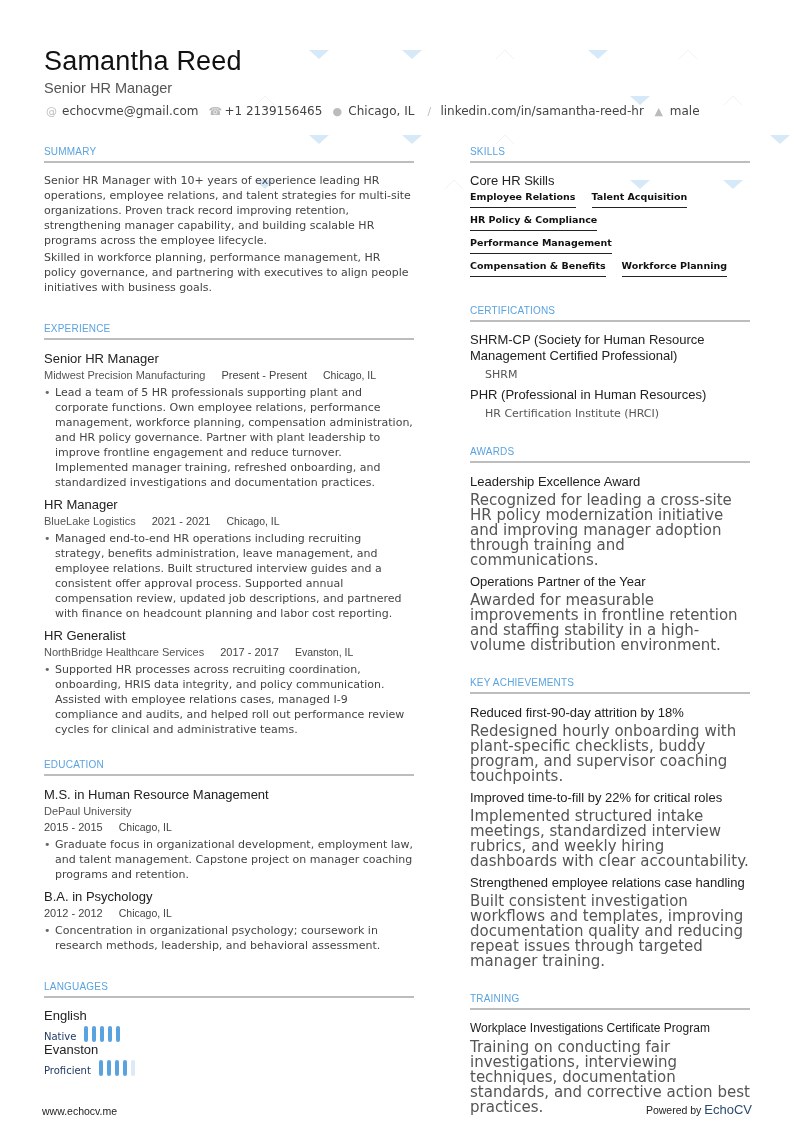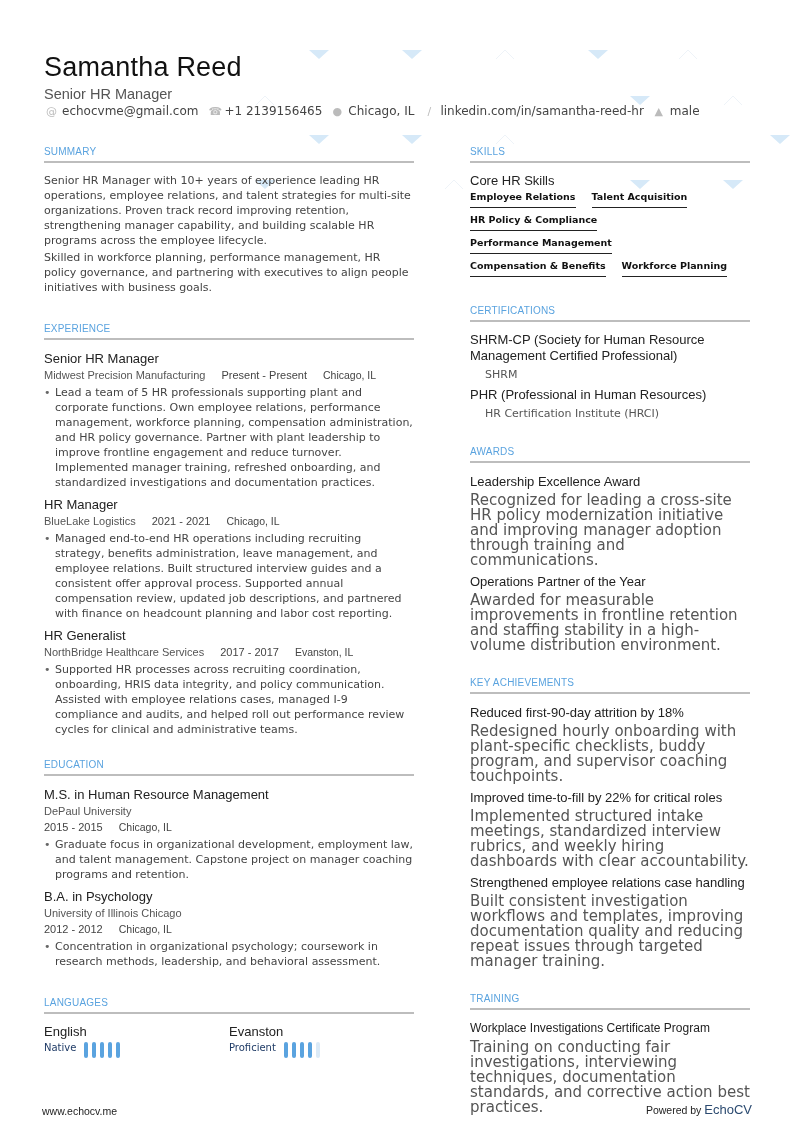--- a/index.html
+++ b/index.html
@@ -5,21 +5,21 @@
   * { box-sizing: border-box; margin: 0; padding: 0; }
   html, body { width: 794px; height: 1123px; background: #ffffff; overflow: hidden; }
   body { position: relative; font-family: "DejaVu Sans", sans-serif; color: #333; }
 
   .tri { position: absolute; width: 0; height: 0; border-left: 10px solid transparent; border-right: 10px solid transparent; border-top: 9px solid #d6e9f8; }
   .tri.outline { border-top-color: transparent; }
   .tri.outline::after { content: ""; position: absolute; left: -9px; top: -9px; width: 18px; height: 9px;
     background: linear-gradient(to bottom right, transparent 48%, #eef3f8 50%, transparent 54%) left/50% 100% no-repeat,
                 linear-gradient(to bottom left, transparent 48%, #eef3f8 50%, transparent 54%) right/50% 100% no-repeat; }
 
-  .header { position: absolute; left: 44px; top: 52px; }
+  .header { position: absolute; left: 44px; top: 46px; }
   .name { font-family: "Liberation Sans", sans-serif; font-size: 27px; color: #111; font-weight: 400; letter-spacing: 0.2px; }
   .title { font-family: "Liberation Sans", sans-serif; font-size: 14.5px; color: #555; margin-top: 3px; }
   .contacts { position: absolute; left: 46px; top: 104px; display: flex; align-items: center; font-size: 12px; color: #444; white-space: nowrap; }
   .contact { display: flex; align-items: center; margin-right: 10px; }
   .cicon { color: #bbb; font-size: 11px; margin-right: 6px; width: 10px; text-align: center; }
 
   .col { position: absolute; top: 146px; }
   .left { left: 44px; width: 370px; }
   .right { left: 470px; width: 280px; }
 
@@ -38,24 +38,24 @@
   .skill-head { font-family: "Liberation Sans", sans-serif; font-size: 13px; color: #222; margin-bottom: 3px; }
   .skills { display: flex; flex-wrap: wrap; column-gap: 16px; row-gap: 6px; width: 280px; }
   .skill { font-size: 9.5px; font-weight: bold; color: #111; padding-bottom: 5px; border-bottom: 1px solid #222; white-space: nowrap; }
 
   .cert-title { font-family: "Liberation Sans", sans-serif; font-size: 13px; color: #222; line-height: 16px; }
   .cert-org { font-size: 11px; color: #555; margin: 4px 15px 6px; }
   .r-title { font-family: "Liberation Sans", sans-serif; font-size: 13px; color: #222; line-height: 17px; margin-bottom: 3px; }
   .r-title.sm { font-size: 12px; }
   .r-desc { font-size: 15px; line-height: 15px; color: #555; margin-bottom: 5px; }
 
-  .langs { display: flex; }
+  .langs { display: flex; flex-direction: column; }
   .lang { width: 190px; }
   .lang-name { font-family: "Liberation Sans", sans-serif; font-size: 13px; color: #222; }
-  .lang-row { display: flex; align-items: flex-start; margin-top: 3px; }
+  .lang-row { display: flex; align-items: flex-end; margin-top: 3px; }
   .lang-level { font-size: 10px; color: #1f3b66; margin-right: 8px; }
   .bars { display: flex; gap: 4px; }
   .bar { width: 4px; height: 16px; border-radius: 2px; background: #5aa3df; }
   .bar.off { background: #dbeaf7; }
 
   .footer-left { position: absolute; left: 42px; top: 1105px; font-family: "Liberation Sans", sans-serif; font-size: 10.5px; color: #222; }
   .footer-right { position: absolute; right: 42px; top: 1102px; font-family: "Liberation Sans", sans-serif; font-size: 10.5px; color: #222; }
   .footer-right .brand { font-size: 13px; color: #2b4a70; }
 </style>
 </head>
@@ -170,21 +170,20 @@
         <span class="loc">Chicago, IL</span>
       </div>
       <div class="bullet">
         <span class="dot">•</span>
         <span>Graduate focus in organizational development, employment law, and talent management. Capstone project on manager coaching programs and retention.</span>
       </div>
     </div>
 
     <div class="exp-item">
       <div class="item-title">B.A. in Psychology</div>
-      <div class="item-sub">University of Illinois Chicago</div>
       <div class="item-sub">
         <span class="dates">2012 - 2012</span>
         <span class="loc">Chicago, IL</span>
       </div>
       <div class="bullet">
         <span class="dot">•</span>
         <span>Concentration in organizational psychology; coursework in research methods, leadership, and behavioral assessment.</span>
       </div>
     </div>
   </div>

